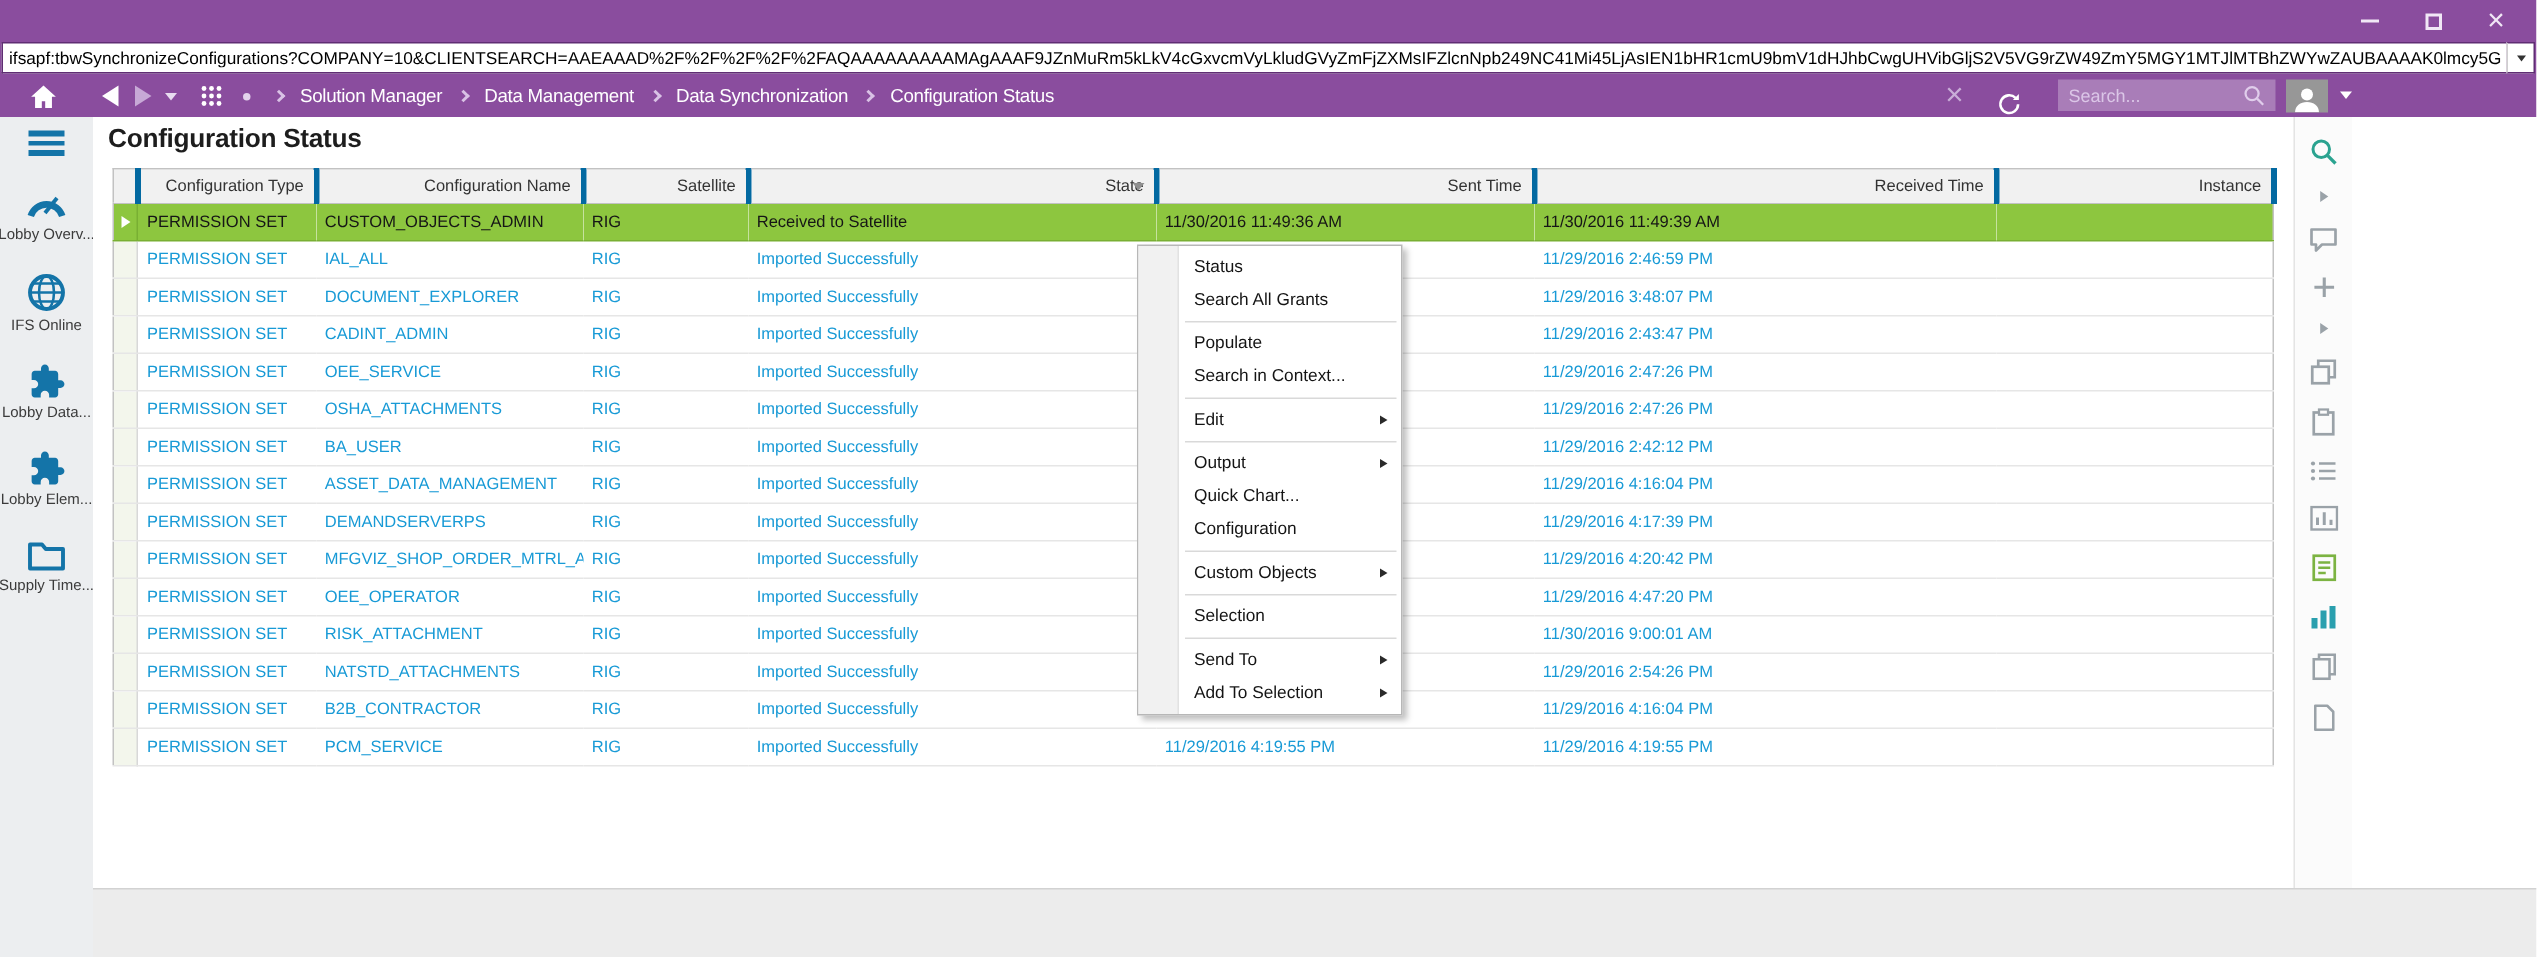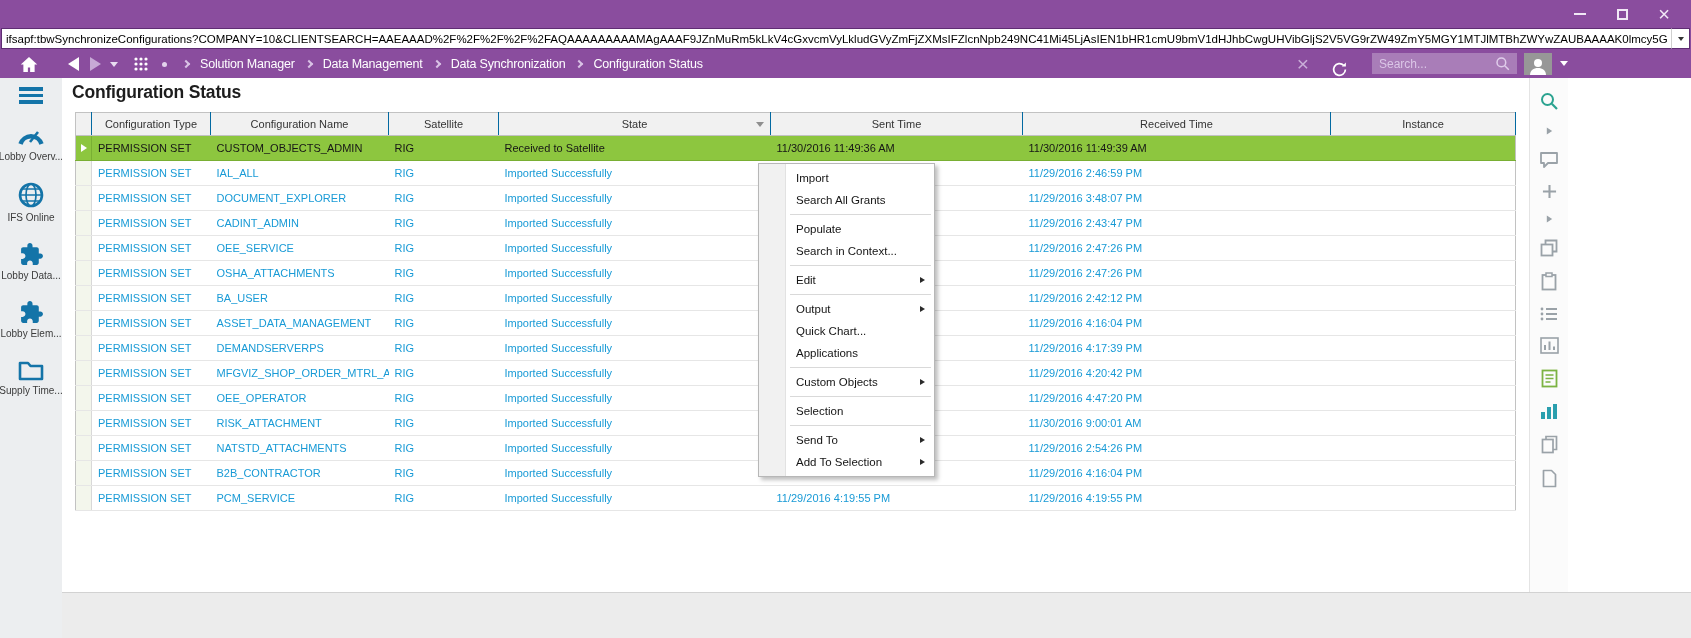--- a/index.html
+++ b/index.html
@@ -50,21 +50,21 @@
 .hamburger{margin:9px auto 0;width:24px;display:flex;flex-direction:column;gap:3px;cursor:pointer}
 .hamburger span{height:3.5px;background:#1474a8}
 .side-item{margin-top:19px;display:flex;flex-direction:column;align-items:center;gap:3px;cursor:pointer}
 .side-item .lbl{font-size:10px;color:#3b3b3b;white-space:nowrap}
 .icon{display:flex;align-items:center;justify-content:center}
 
 
 .main{position:absolute;left:62px;top:78px;right:0;height:514px;background:#fff}
 .page-title{position:absolute;left:10px;top:4px;font-size:17.5px;letter-spacing:-.2px;color:#1d1d1d;font-weight:bold}
 .grid{border-collapse:collapse;table-layout:fixed;width:1440px;position:absolute;left:13px;top:34px;border:1px solid #c2c2c2;font-size:11px}
-.grid th{height:23px;background:#f1f1f1;border-right:1px solid #0369a1;border-bottom:1px solid #c2c2c2;font-weight:normal;color:#333;text-align:center;padding:0 6px;position:relative;white-space:nowrap;overflow:hidden}
+.grid th{height:23px;background:#f1f1f1;border-right:4px solid #0369a1;border-bottom:1px solid #c2c2c2;font-weight:normal;color:#333;text-align:right;padding:0 6px;position:relative;white-space:nowrap;overflow:hidden}
 .grid td{height:25px;border-bottom:1px solid #e6e6e6;color:#189ad6;padding:0 6px;white-space:nowrap;overflow:hidden}
 .grid td.c{}
 .grid td.gutter{background:#f3f6ec;border-right:1px solid #d8d8d8;padding:0}
 .grid tr.selected td{background:#8dc63f;color:#161616;border-bottom:1px solid #79af33}
 .grid tr.selected td.gutter{background:#8dc63f;border-right:1px solid #79af33}
 .row-arrow{width:0;height:0;border-top:4.5px solid transparent;border-bottom:4.5px solid transparent;border-left:6px solid #fff;margin:0 auto}
 .sort-arrow{position:absolute;right:6px;top:9px;width:0;height:0;border-left:4px solid transparent;border-right:4px solid transparent;border-top:5px solid #8f8f8f}
 
 
 .footer{position:absolute;left:62px;right:0;bottom:0;height:46px;background:#ececec;border-top:1px solid #d2d2d2}
@@ -479,31 +479,31 @@
       </svg>
     </span>
     <span class="rp-icon">
       <svg width="15" height="19" viewBox="0 0 15 19">
         <path d="M1.5 1.5h8l4 4v12h-12z" fill="none" stroke="#9aa2a8" stroke-width="1.7" stroke-linejoin="round"></path>
       </svg>
     </span>
   </div>
 
 <div class="context-menu" id="context-menu">
-    <div class="menu-item">Import</div>
+    <div class="menu-item">Status</div>
     <div class="menu-item">Search All Grants</div>
     <div class="menu-divider"></div>
     <div class="menu-item">Populate</div>
     <div class="menu-item">Search in Context...</div>
     <div class="menu-divider"></div>
     <div class="menu-item">Edit<span class="menu-sub"></span></div>
     <div class="menu-divider"></div>
     <div class="menu-item">Output<span class="menu-sub"></span></div>
     <div class="menu-item">Quick Chart...</div>
-    <div class="menu-item">Applications</div>
+    <div class="menu-item">Configuration</div>
     <div class="menu-divider"></div>
     <div class="menu-item">Custom Objects<span class="menu-sub"></span></div>
     <div class="menu-divider"></div>
     <div class="menu-item">Selection</div>
     <div class="menu-divider"></div>
     <div class="menu-item">Send To<span class="menu-sub"></span></div>
     <div class="menu-item">Add To Selection<span class="menu-sub"></span></div>
   </div>
 
 </body></html>

